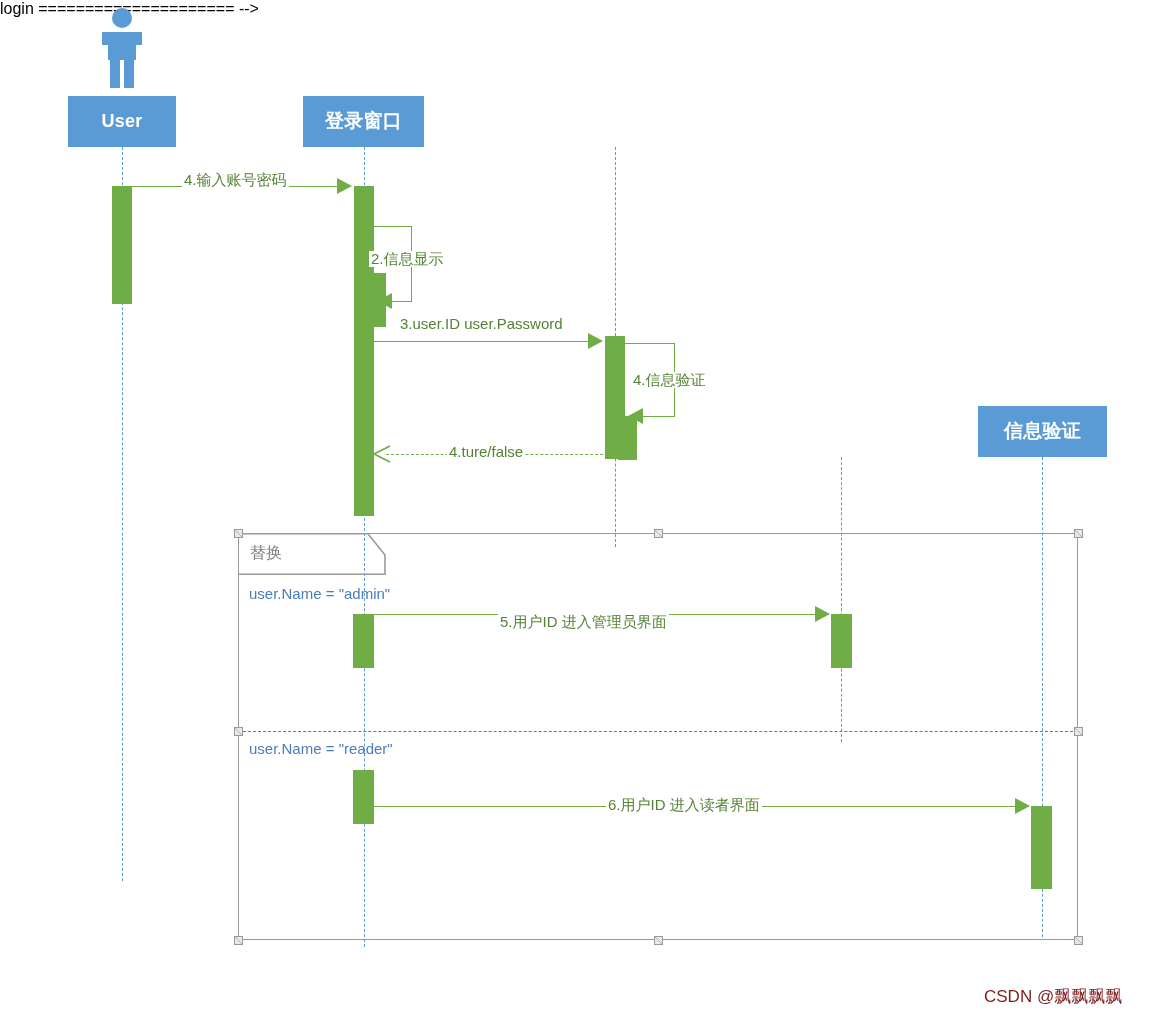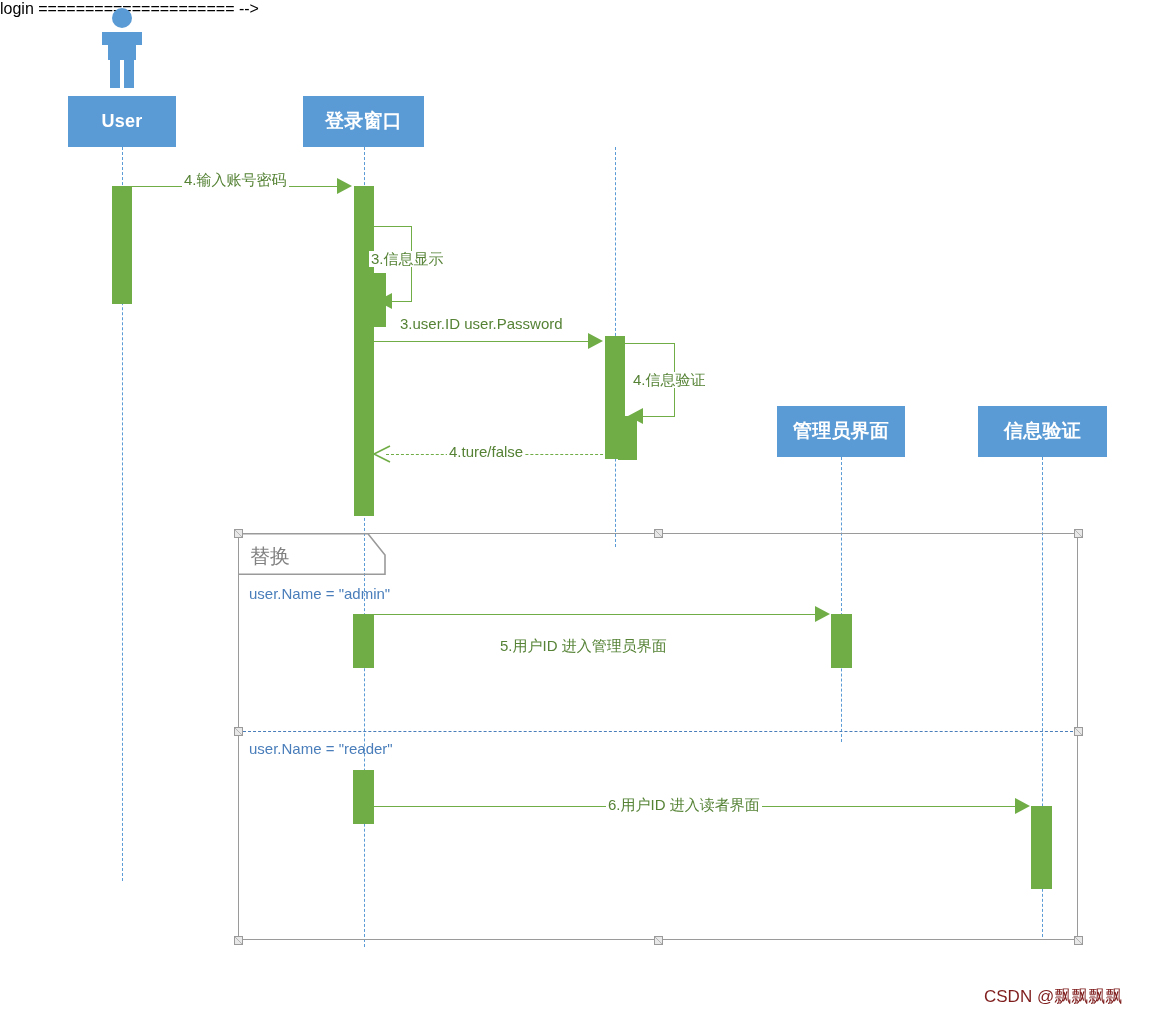--- a/index.html
+++ b/index.html
@@ -107,21 +107,21 @@
     position:absolute;
     box-sizing:border-box;
   }
   .frag-tab .tab-bottom{
     position:absolute;
     left:0;top:0;width:100%;height:100%;
   }
   .frag-label{
     position:absolute;
     color:#808080;
-    font-size:20px;
+    font-size:16px;
     white-space:nowrap;
   }
   .frag-divider{
     position:absolute;
     height:0;
     border-top:1.6px dashed #4a7ebb;
   }
   .guard{
     position:absolute;
     color:#4a7ebb;
@@ -164,23 +164,20 @@
     <div class="actor-leg" style="left:12px;top:50px;width:10px;height:30px;"></div>
     <div class="actor-leg" style="left:26px;top:50px;width:10px;height:30px;"></div>
   </div>
 
   
   <div class="lifeline-head cn" style="left:303px;top:96px;width:121px;height:51px;">
     <span>登录窗口</span>
   </div>
   <div class="lifeline-head en" style="left:68px;top:96px;width:108px;height:51px;">
     <span>User</span>
-  </div>
-  <div class="lifeline-head cn" style="left:777px;top:406px;width:128px;height:51px;">
-    <span>管理员界面</span>
   </div>
   <div class="lifeline-head cn" style="left:978px;top:406px;width:129px;height:51px;">
     <span>信息验证</span>
   </div>
 
   
   <div class="lifeline" style="left:122px;top:147px;height:734px;"></div>
   <div class="lifeline" style="left:364px;top:147px;height:800px;"></div>
   <div class="lifeline" style="left:615px;top:147px;height:400px;"></div>
   <div class="lifeline" style="left:841px;top:457px;height:285px;"></div>
@@ -200,21 +197,21 @@
   
   <div class="msg-line" style="left:132px;top:186px;width:205px;"></div>
   <div class="arrow-right" style="left:337px;top:178px;"></div>
   <div class="msg-label" style="left:182px;top:172px;">4.输入账号密码</div>
 
   
   <div class="msg-line" style="left:374px;top:226px;width:38px;"></div>
   <div class="msg-vline" style="left:411px;top:226px;height:76px;"></div>
   <div class="msg-line" style="left:392px;top:301px;width:20px;"></div>
   <div class="arrow-left" style="left:377px;top:293px;"></div>
-  <div class="msg-label" style="left:369px;top:251px;">3.信息显示</div>
+  <div class="msg-label" style="left:369px;top:251px;">2.信息显示</div>
 
   
   <div class="msg-line" style="left:374px;top:341px;width:214px;"></div>
   <div class="arrow-right" style="left:588px;top:333px;"></div>
   <div class="msg-label" style="left:398px;top:316px;">3.user.ID  user.Password</div>
 
   
   <div class="msg-line" style="left:625px;top:343px;width:50px;"></div>
   <div class="msg-vline" style="left:674px;top:343px;height:74px;"></div>
   <div class="msg-line" style="left:643px;top:416px;width:32px;"></div>
@@ -256,21 +253,21 @@
   <div class="handle" style="left:1074px;top:529px;"></div>
   <div class="handle" style="left:234px;top:727px;"></div>
   <div class="handle" style="left:1074px;top:727px;"></div>
   <div class="handle" style="left:234px;top:936px;"></div>
   <div class="handle" style="left:654px;top:936px;"></div>
   <div class="handle" style="left:1074px;top:936px;"></div>
 
   
   <div class="msg-line" style="left:374px;top:614px;width:441px;"></div>
   <div class="arrow-right" style="left:815px;top:606px;"></div>
-  <div class="msg-label" style="left:498px;top:638px;">5.用户ID  进入管理员界面</div>
+  <div class="msg-label" style="left:498px;top:614px;">5.用户ID  进入管理员界面</div>
 
   
   <div class="msg-line" style="left:374px;top:806px;width:641px;"></div>
   <div class="arrow-right" style="left:1015px;top:798px;"></div>
   <div class="msg-label" style="left:606px;top:797px;">6.用户ID  进入读者界面</div>
 
   
   <div class="watermark" style="left:984px;top:985px;">CSDN @飘飘飘飘</div>
 
 </div>

